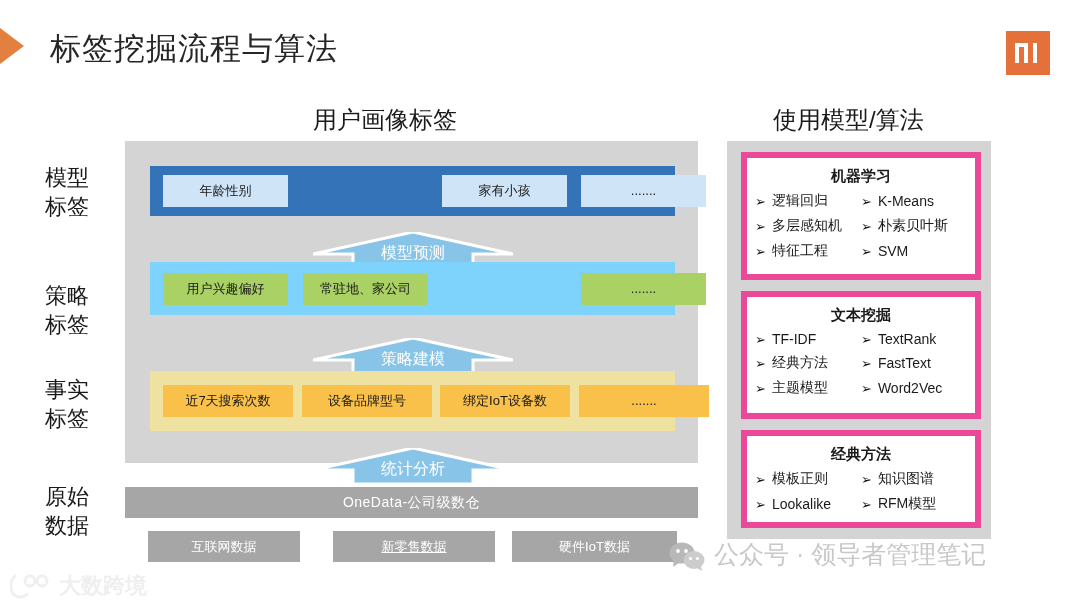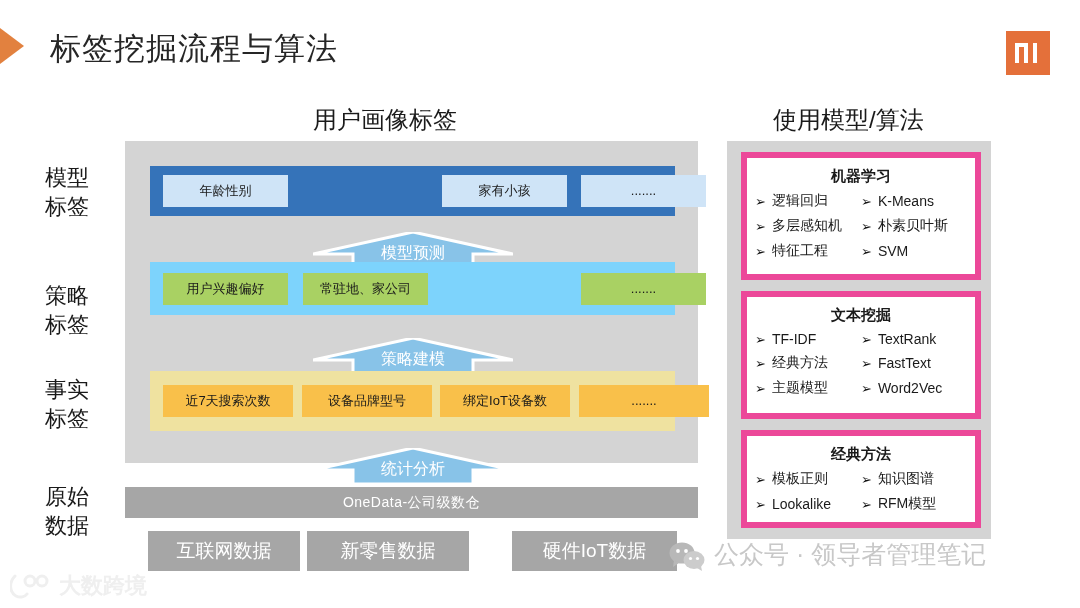--- a/index.html
+++ b/index.html
@@ -81,26 +81,26 @@
   .arrow.a2{left:313px;top:338px;}
   .arrow.a3{left:313px;top:448px;}
 
   
   .onedata{
     position:absolute;left:125px;top:487px;width:573px;height:31px;
     background:#a6a6a6;display:flex;align-items:center;justify-content:center;
     font-size:14px;color:#ffffff;letter-spacing:.5px;
   }
   .src{
-    position:absolute;top:531px;height:40px;background:#a6a6a6;
+    position:absolute;top:531px;height:31px;background:#a6a6a6;
     display:flex;align-items:center;justify-content:center;
-    font-size:19px;color:#ffffff;
+    font-size:13px;color:#ffffff;
   }
   .src.s1{left:148px;width:152px;}
-  .src.s2{left:307px;width:162px;}
+  .src.s2{left:333px;width:162px;text-decoration:underline;}
   .src.s3{left:512px;width:165px;}
 
   
   .right-panel{position:absolute;left:727px;top:141px;width:264px;height:398px;background:#d4d4d4;}
   .algo-box{
     position:absolute;left:741px;background:#ffffff;border:6px solid #ec4899;
     box-sizing:border-box;
   }
   .algo-box.b1{top:152px;width:240px;height:128px;}
   .algo-box.b2{top:291px;width:240px;height:128px;}

